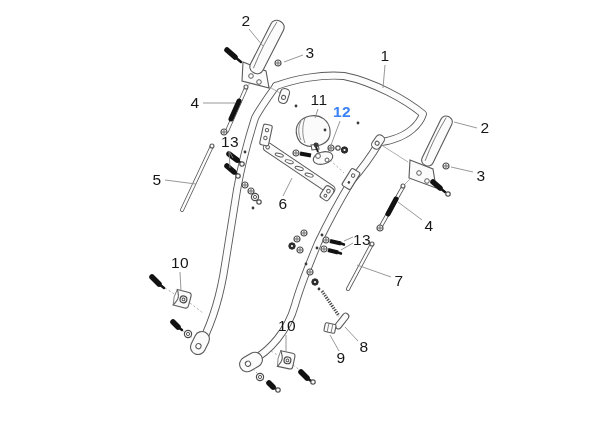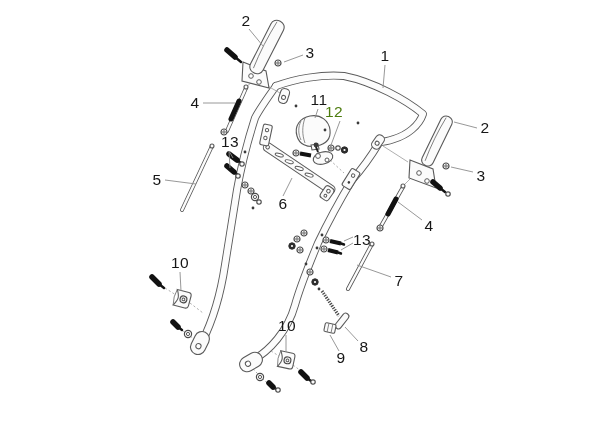--- a/index.html
+++ b/index.html
@@ -306,17 +306,17 @@
       <div class="part-label" style="left: 195px; top: 103px; color: rgb(22, 22, 22);">4</div>
       <div class="part-label" style="left: 429px; top: 226px; color: rgb(22, 22, 22);">4</div>
       <div class="part-label" style="left: 157px; top: 180px; color: rgb(22, 22, 22);">5</div>
       <div class="part-label" style="left: 283px; top: 204px; color: rgb(22, 22, 22);">6</div>
       <div class="part-label" style="left: 399px; top: 281px; color: rgb(22, 22, 22);">7</div>
       <div class="part-label" style="left: 364px; top: 347px; color: rgb(22, 22, 22);">8</div>
       <div class="part-label" style="left: 341px; top: 358px; color: rgb(22, 22, 22);">9</div>
       <div class="part-label" style="left: 180px; top: 263px; color: rgb(22, 22, 22);">10</div>
       <div class="part-label" style="left: 287px; top: 326px; color: rgb(22, 22, 22);">10</div>
       <div class="part-label" style="left: 319px; top: 100px; color: rgb(22, 22, 22);">11</div>
-      <div class="part-label" style="left: 334px; top: 112px; color: #4d7c0f;">12</div>
+      <div class="part-label" style="left: 342px; top: 112px; color: #3b82f6; font-weight: bold;">12</div>
       <div class="part-label" style="left: 230px; top: 142px; color: rgb(22, 22, 22);">13</div>
       <div class="part-label" style="left: 362px; top: 240px; color: rgb(22, 22, 22);">13</div>
     </div>
 </div>
 
 </body></html>

